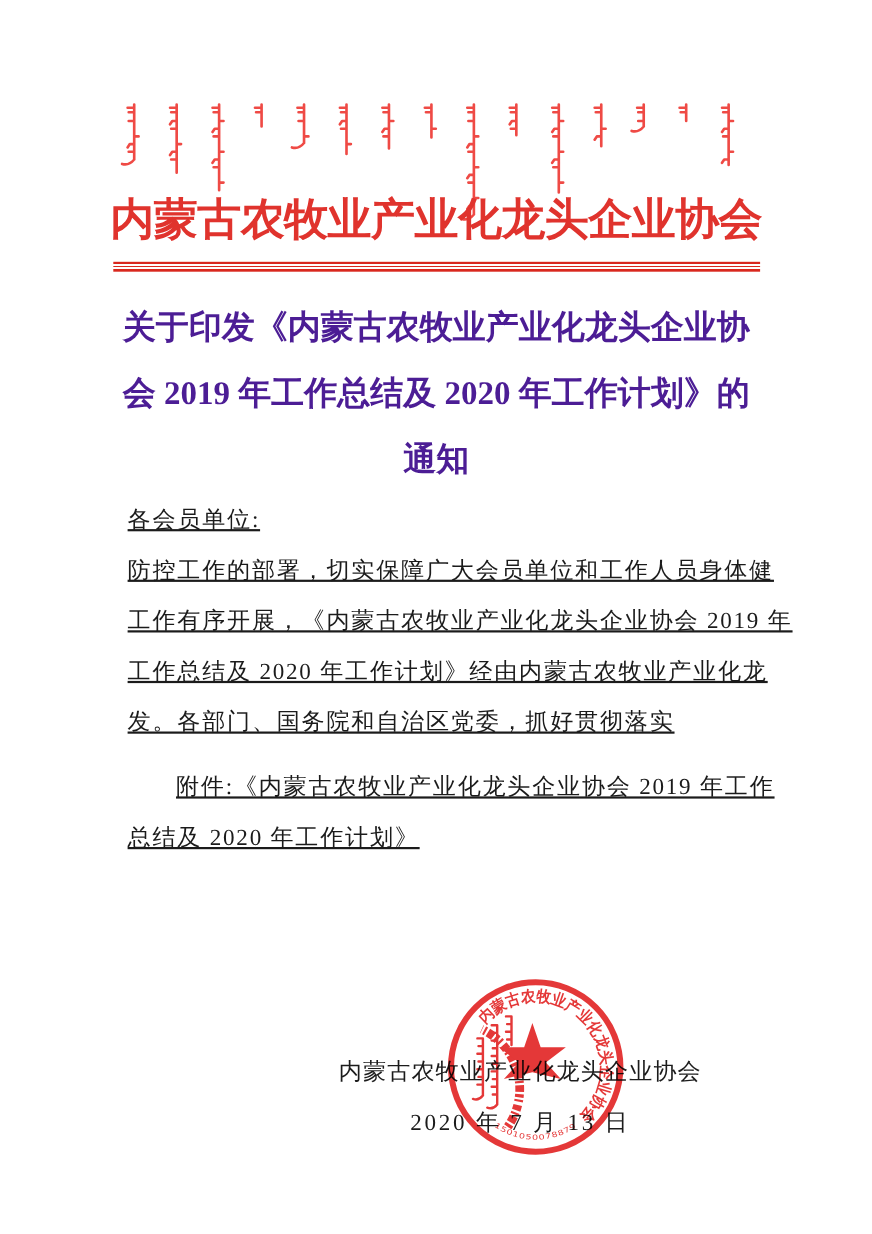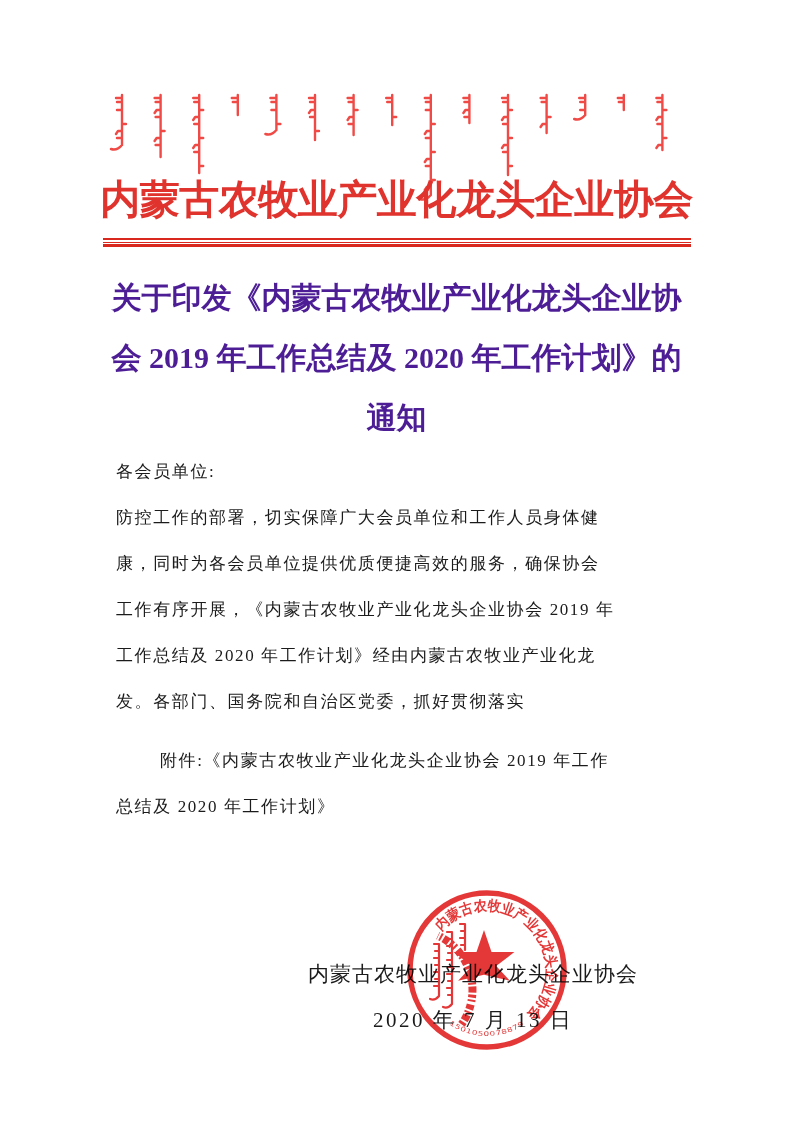--- a/index.html
+++ b/index.html
@@ -22,21 +22,21 @@
     background:linear-gradient(to bottom,
       var(--band-red) 0px,var(--band-red) 2px,
       #fff 2px,#fff 3.5px,
       var(--band-red) 3.5px,var(--band-red) 5px,
       #fff 5px,#fff 6.5px,
       var(--band-red) 6.5px,var(--band-red) 9px);
   }
   .title{position:absolute;top:268px;left:0;width:100%;text-align:center;
     font-size:30px;font-weight:700;color:#4c1d95;}
   .title .tline{height:60px;line-height:60px;white-space:nowrap;}
-  .content{position:absolute;left:116px;top:449px;width:585px;font-size:17px;letter-spacing:1.6px;}
+  .content{position:absolute;left:116px;top:449px;width:585px;font-size:21px;letter-spacing:1.6px;text-decoration:underline;}
   .content .line{height:46px;line-height:46px;white-space:nowrap;}
   .ind{text-indent:44px;}
   .attach{margin-top:13px;}
   .signature{position:absolute;top:951px;right:155px;text-align:center;font-size:21px;letter-spacing:1px;}
   .signature .line{height:46px;line-height:46px;white-space:nowrap;}
   .signature .date{letter-spacing:2.5px;}
   .seal{position:absolute;left:402px;top:885px;mix-blend-mode:multiply;opacity:0.88;}
   .seal-ring-text{font-size:14.5px;font-weight:700;fill:var(--seal-red);
     font-family:"Liberation Serif","DejaVu Serif",serif;}
   .seal-serial{font-size:6.5px;fill:var(--seal-red);font-family:"DejaVu Sans",sans-serif;letter-spacing:0.4px;}
@@ -56,21 +56,20 @@
 
   <div class="title">
     <div class="tline">关于印发《内蒙古农牧业产业化龙头企业协</div>
     <div class="tline">会 2019 年工作总结及 2020 年工作计划》的</div>
     <div class="tline">通知</div>
   </div>
 
   <div class="content">
     <div class="line">各会员单位:</div>
     <div class="line">防控工作的部署，切实保障广大会员单位和工作人员身体健</div>
-    <div class="line">康，同时为各会员单位提供优质便捷高效的服务，确保协会</div>
     <div class="line">工作有序开展，《内蒙古农牧业产业化龙头企业协会 2019 年</div>
     <div class="line">工作总结及 2020 年工作计划》经由内蒙古农牧业产业化龙</div>
     <div class="line">发。各部门、国务院和自治区党委，抓好贯彻落实</div>
     <div class="line ind attach">附件:《内蒙古农牧业产业化龙头企业协会 2019 年工作</div>
     <div class="line">总结及 2020 年工作计划》</div>
   </div>
 
   <div class="signature">
     <div class="line">内蒙古农牧业产业化龙头企业协会</div>
     <div class="line date">2020 年 7 月 13 日</div>

